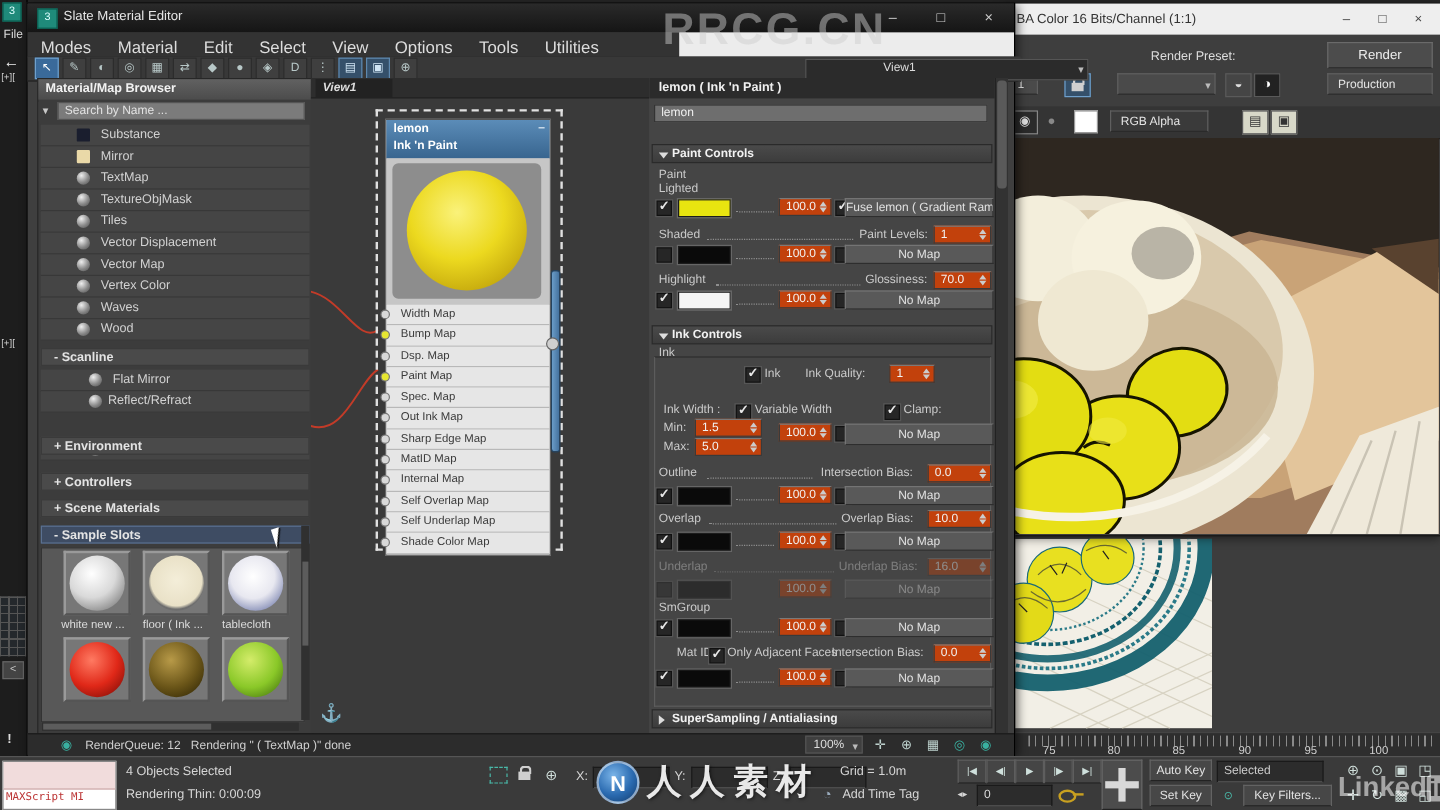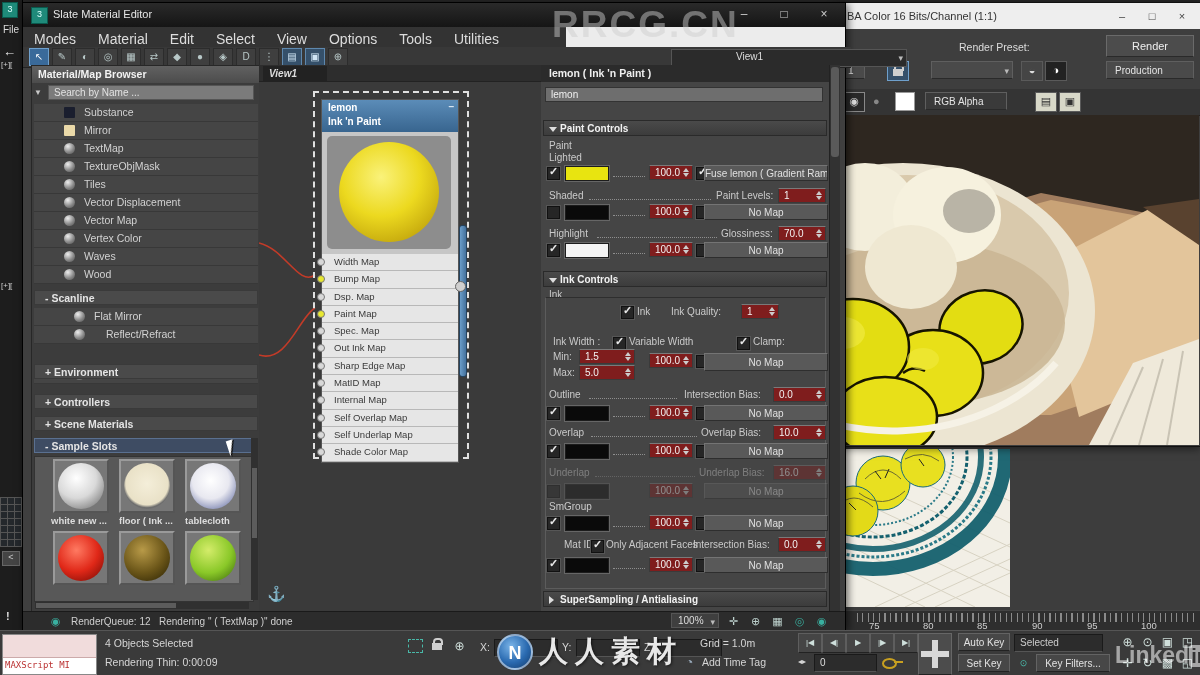--- a/index.html
+++ b/index.html
@@ -68,21 +68,21 @@
   #ptitle{position:absolute;left:0;top:0;width:288px;height:17px;background:#2b2b2b;color:#efefef;font-weight:bold;font-size:10.5px;line-height:17px;padding-left:8px;box-sizing:border-box;}
   #pname{position:absolute;left:4px;top:22px;width:278px;height:15px;background:#6e6e6e;border:1px solid #333;color:#f0f0f0;font-size:10px;line-height:14px;padding-left:5px;box-sizing:border-box;}
   .roll{position:absolute;left:2px;width:284px;height:16px;background:linear-gradient(#4a4a4a,#3c3c3c);border:1px solid #2a2a2a;color:#f2f2f2;font-weight:bold;font-size:10px;line-height:15px;padding-left:16px;box-sizing:border-box;}
   .roll::before{content:"";position:absolute;left:5px;top:6px;border-left:4px solid transparent;border-right:4px solid transparent;border-top:5px solid #ddd;}
   .roll.col::before{border:none;border-top:4px solid transparent;border-bottom:4px solid transparent;border-left:5px solid #ddd;top:4px;}
   .plbl{position:absolute;font-size:10px;color:#cacaca;white-space:nowrap;}
   .chk{position:absolute;width:11px;height:11px;background:#262626;border:1px solid #111;outline:1px solid #565656;}
   .chk.on::after{content:"✓";position:absolute;left:1px;top:-3px;color:#e8e8e8;font-size:11px;font-weight:bold;}
   .sw{position:absolute;width:42px;height:13px;border:1px solid #1c1c1c;outline:1px solid #666;}
   .dots{position:absolute;height:1px;border-bottom:1px dotted #8e8e8e;}
-  .spin{position:absolute;height:15px;background:#7f1d1d;border:1px solid #3a3a3a;border-top-color:#7a7a7a;color:#f2f2f2;font-size:10px;line-height:14px;padding-left:5px;box-sizing:border-box;}
+  .spin{position:absolute;height:15px;background:#c2410c;border:1px solid #3a3a3a;border-top-color:#7a7a7a;color:#f2f2f2;font-size:10px;line-height:14px;padding-left:5px;box-sizing:border-box;}
   .spin::after{content:"";position:absolute;right:3px;top:2px;border-left:3px solid transparent;border-right:3px solid transparent;border-bottom:4px solid #ccc;}
   .spin::before{content:"";position:absolute;right:3px;bottom:2px;border-left:3px solid transparent;border-right:3px solid transparent;border-top:4px solid #ccc;}
   .nomap{position:absolute;height:16px;background:#595959;border:1px solid #747474;border-bottom-color:#2e2e2e;border-right-color:#2e2e2e;color:#e0e0e0;font-size:10px;text-align:center;line-height:15px;overflow:hidden;white-space:nowrap;box-sizing:border-box;}
   .dim{opacity:.42;}
   #inkbox{position:absolute;left:4px;top:232px;width:279px;height:290px;border:1px solid #5c5c5c;border-top-color:#2e2e2e;}
   #pscroll{left:806px;top:62px;width:10px;height:546px;background:#323232;border-left:1px solid #222;}
   #pscroll .th{position:absolute;left:1px;top:2px;width:8px;height:90px;background:#5a5a5a;border-radius:3px;}
 
   
   #estat{left:0;top:608px;width:822px;height:18px;background:#2c2c2c;border-top:1px solid #1a1a1a;}
@@ -337,34 +337,34 @@
           <span class="lb">Wood</span>
         </div>
 
       <div class="bg2" style="top:224px;">- Scanline</div>
       <div class="bi" style="top:242px;">
           <span class="ic" style="left:40px;"></span>
           <span class="lb" style="left:60px;">Flat Mirror</span>
         </div>
       <div class="bi" style="top:260px;">
           <span class="ic" style="left:40px;"></span>
-          <span class="lb" style="left:72px;">Reflect/Refract</span>
+          <span class="lb" style="left:56px;">Reflect/Refract</span>
         </div>
       <div class="bi" style="top:264px;margin-top:36px;">
           <span class="ic" style="left:40px;"></span>
           <span class="lb" style="left:60px;">Thin Wall Refraction</span>
         </div>
 
       <div class="bg2" style="top:298px;">+ Environment</div>
       <div class="bg2" style="top:328px;">+ Controllers</div>
       <div class="bg2" style="top:350px;">+ Scene Materials</div>
       <div class="bg2" style="top:372px;background:#3e4c63;border-color:#5a7090;">- Sample Slots</div>
       <div class="cursorArrow" style="left:196px;top:374px;"></div>
 
-      <div class="abs" style="left:2px;top:390px;width:218px;height:144px;background:#585858;border:1px solid #333;font-weight:bold;">
+      <div class="abs" style="left:2px;top:390px;width:218px;height:144px;background:#585858;border:1px solid #333;">
         <div class="thumb" style="left:18px;top:2px;">
             <div class="sph" style="background:radial-gradient(circle at 40% 33%,#ffffff,#d9d9d9 48%,#8a8a8a 82%,#5e5e5e);"></div>
           </div>
         <div class="thumb" style="left:84px;top:2px;">
             <div class="sph" style="background:radial-gradient(circle at 50% 45%,#f4eed9,#e9e1c7 62%,#6e6e6e 70%);"></div>
           </div>
         <div class="thumb" style="left:150px;top:2px;">
             <div class="sph" style="background:radial-gradient(circle at 45% 38%,#ffffff,#e8e8f0 48%,#8890b8 80%,#3a4a8a);"></div>
           </div>
         <span class="tl" style="left:16px;top:58px;">white new ...</span>

